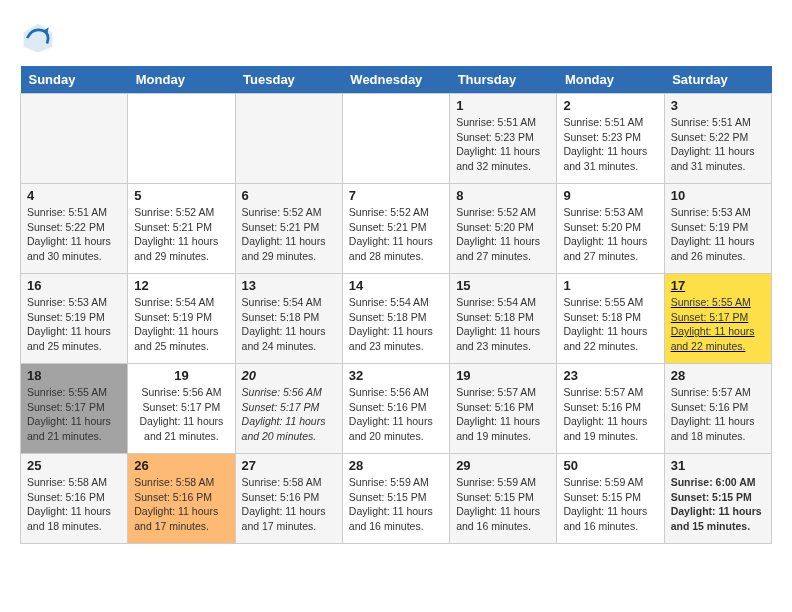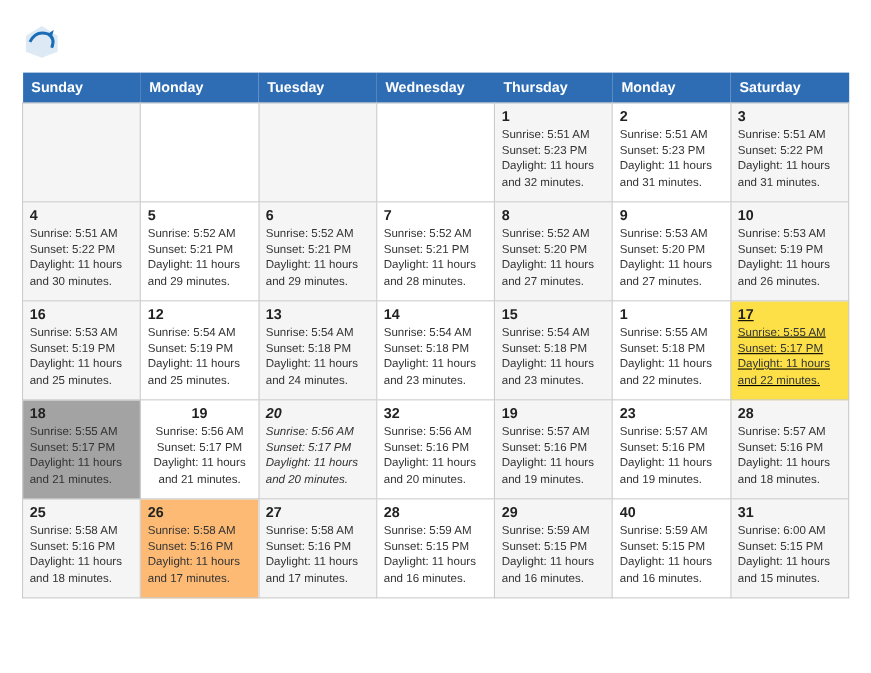--- a/index.html
+++ b/index.html
@@ -333,28 +333,28 @@
 and 16 minutes.</div>
         </td>
         <td style="background-color: rgb(245, 245, 245);">
           <span class="day-num">29</span>
           <div class="day-info" style="white-space: pre-line;">Sunrise: 5:59 AM
 Sunset: 5:15 PM
 Daylight: 11 hours
 and 16 minutes.</div>
         </td>
         <td style="background-color: rgb(255, 255, 255);">
-          <span class="day-num">40</span>
+          <span class="day-num">50</span>
           <div class="day-info" style="white-space: pre-line;">Sunrise: 5:59 AM
 Sunset: 5:15 PM
 Daylight: 11 hours
 and 16 minutes.</div>
         </td>
         <td style="background-color: rgb(245, 245, 245);">
           <span class="day-num">31</span>
-          <div class="day-info" style="white-space: pre-line;">Sunrise: 6:00 AM
+          <div class="day-info" style="white-space: pre-line; font-weight: bold;">Sunrise: 6:00 AM
 Sunset: 5:15 PM
 Daylight: 11 hours
 and 15 minutes.</div>
         </td>
       </tr>
     </tbody>
 </table>
 
 </body></html>

